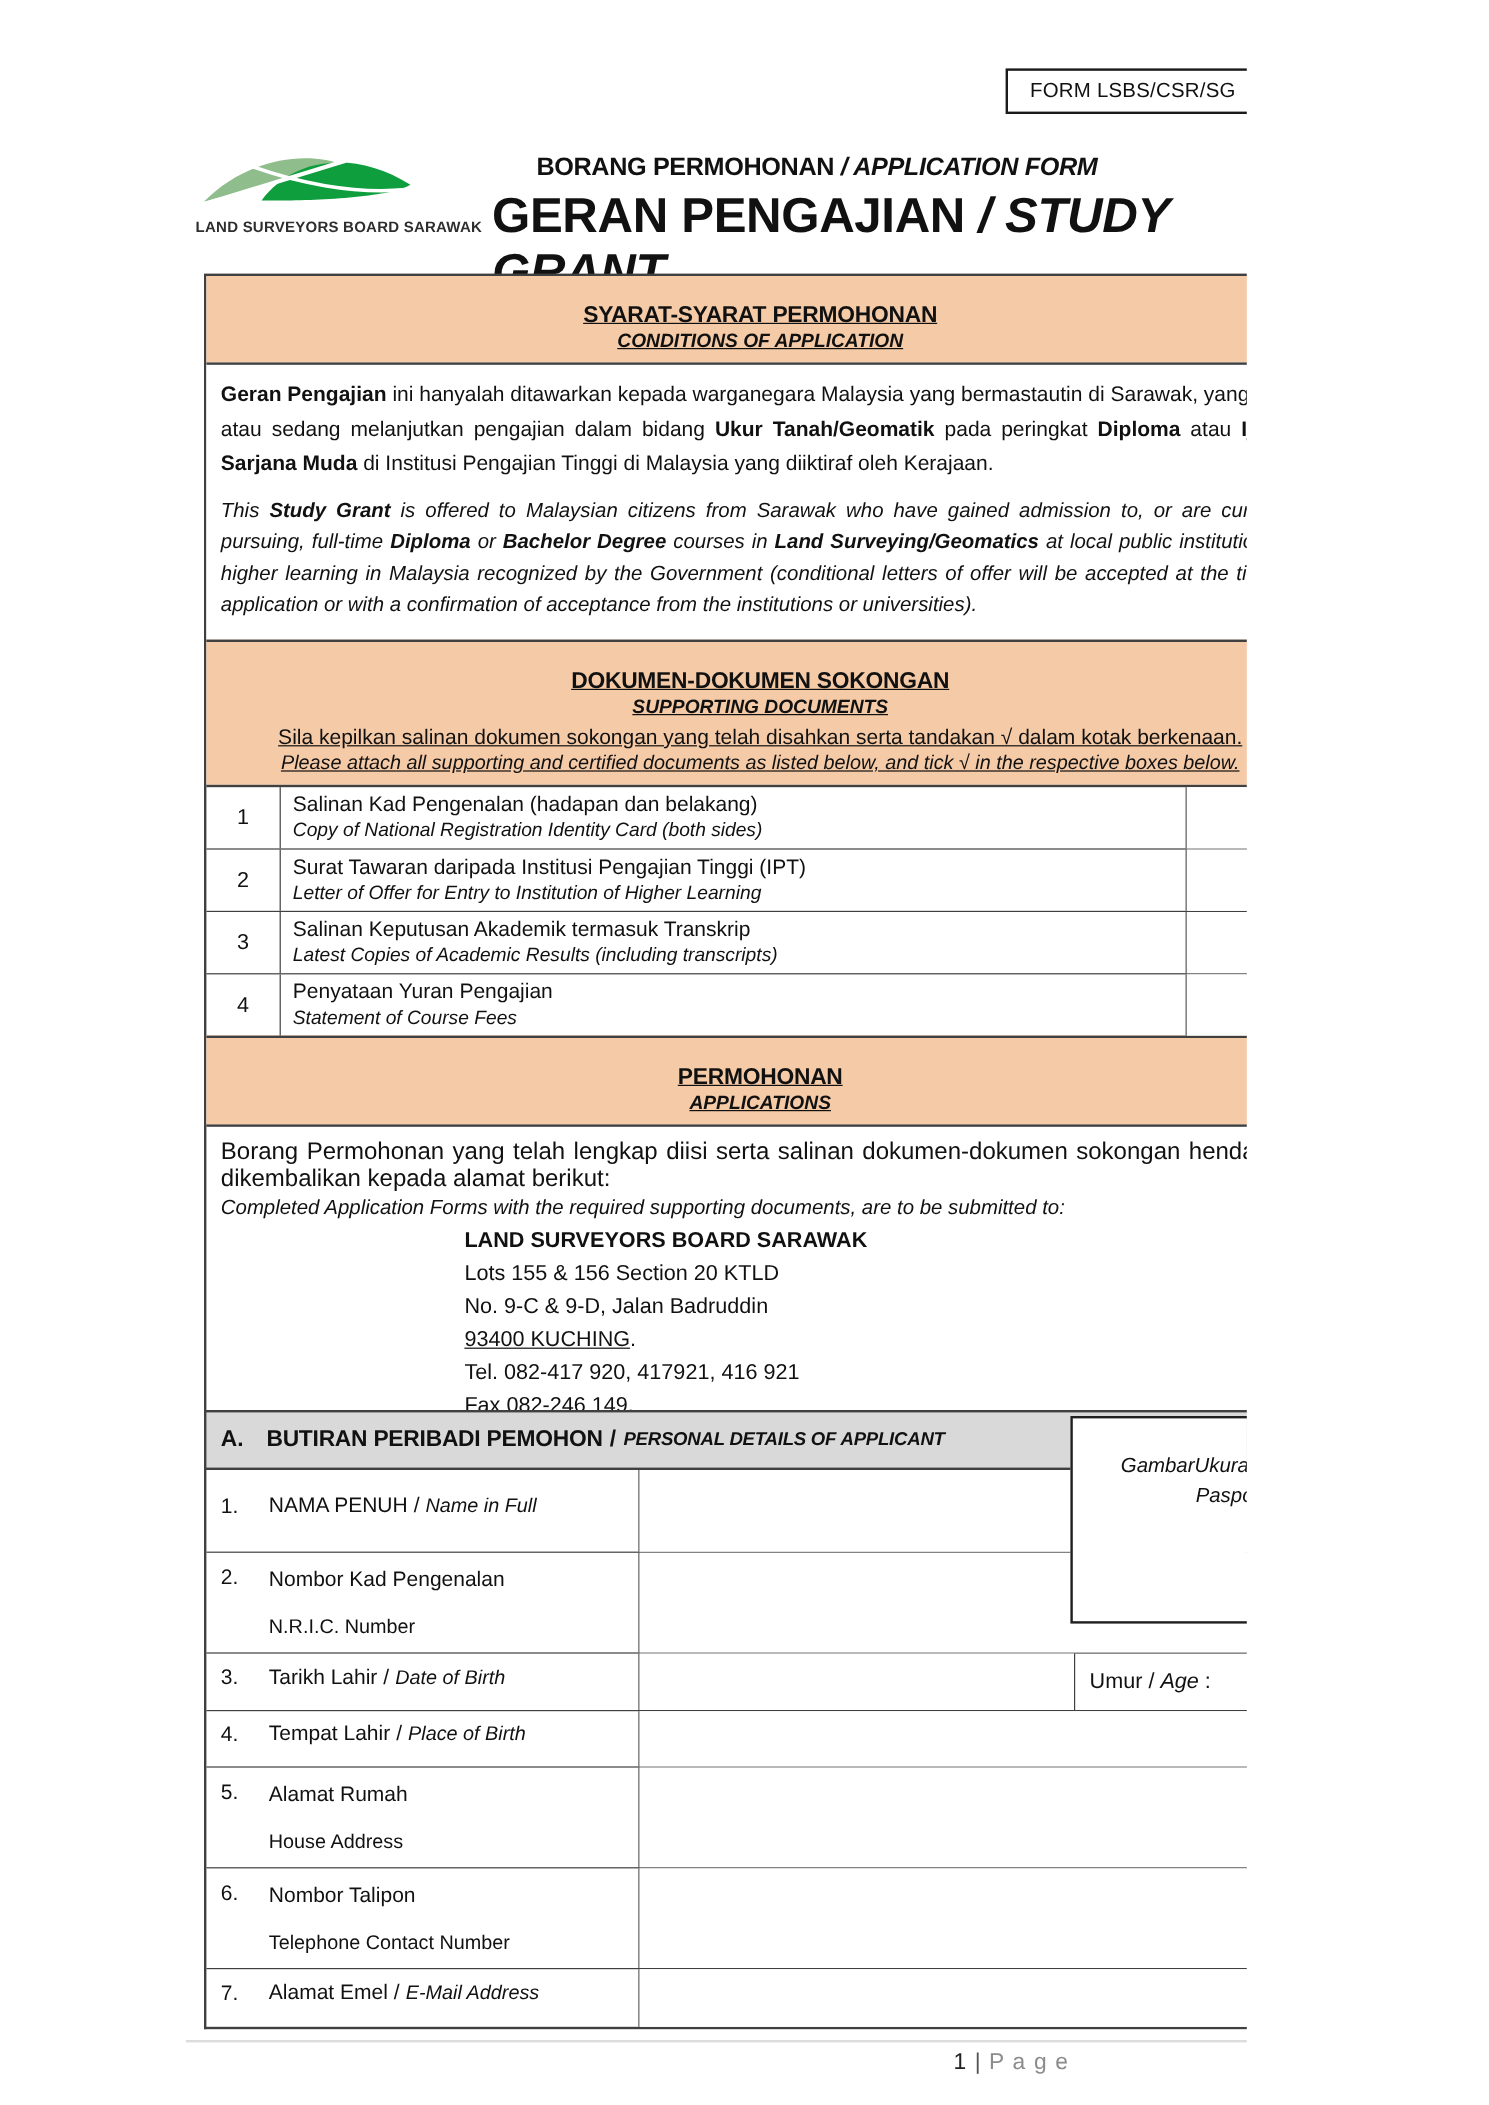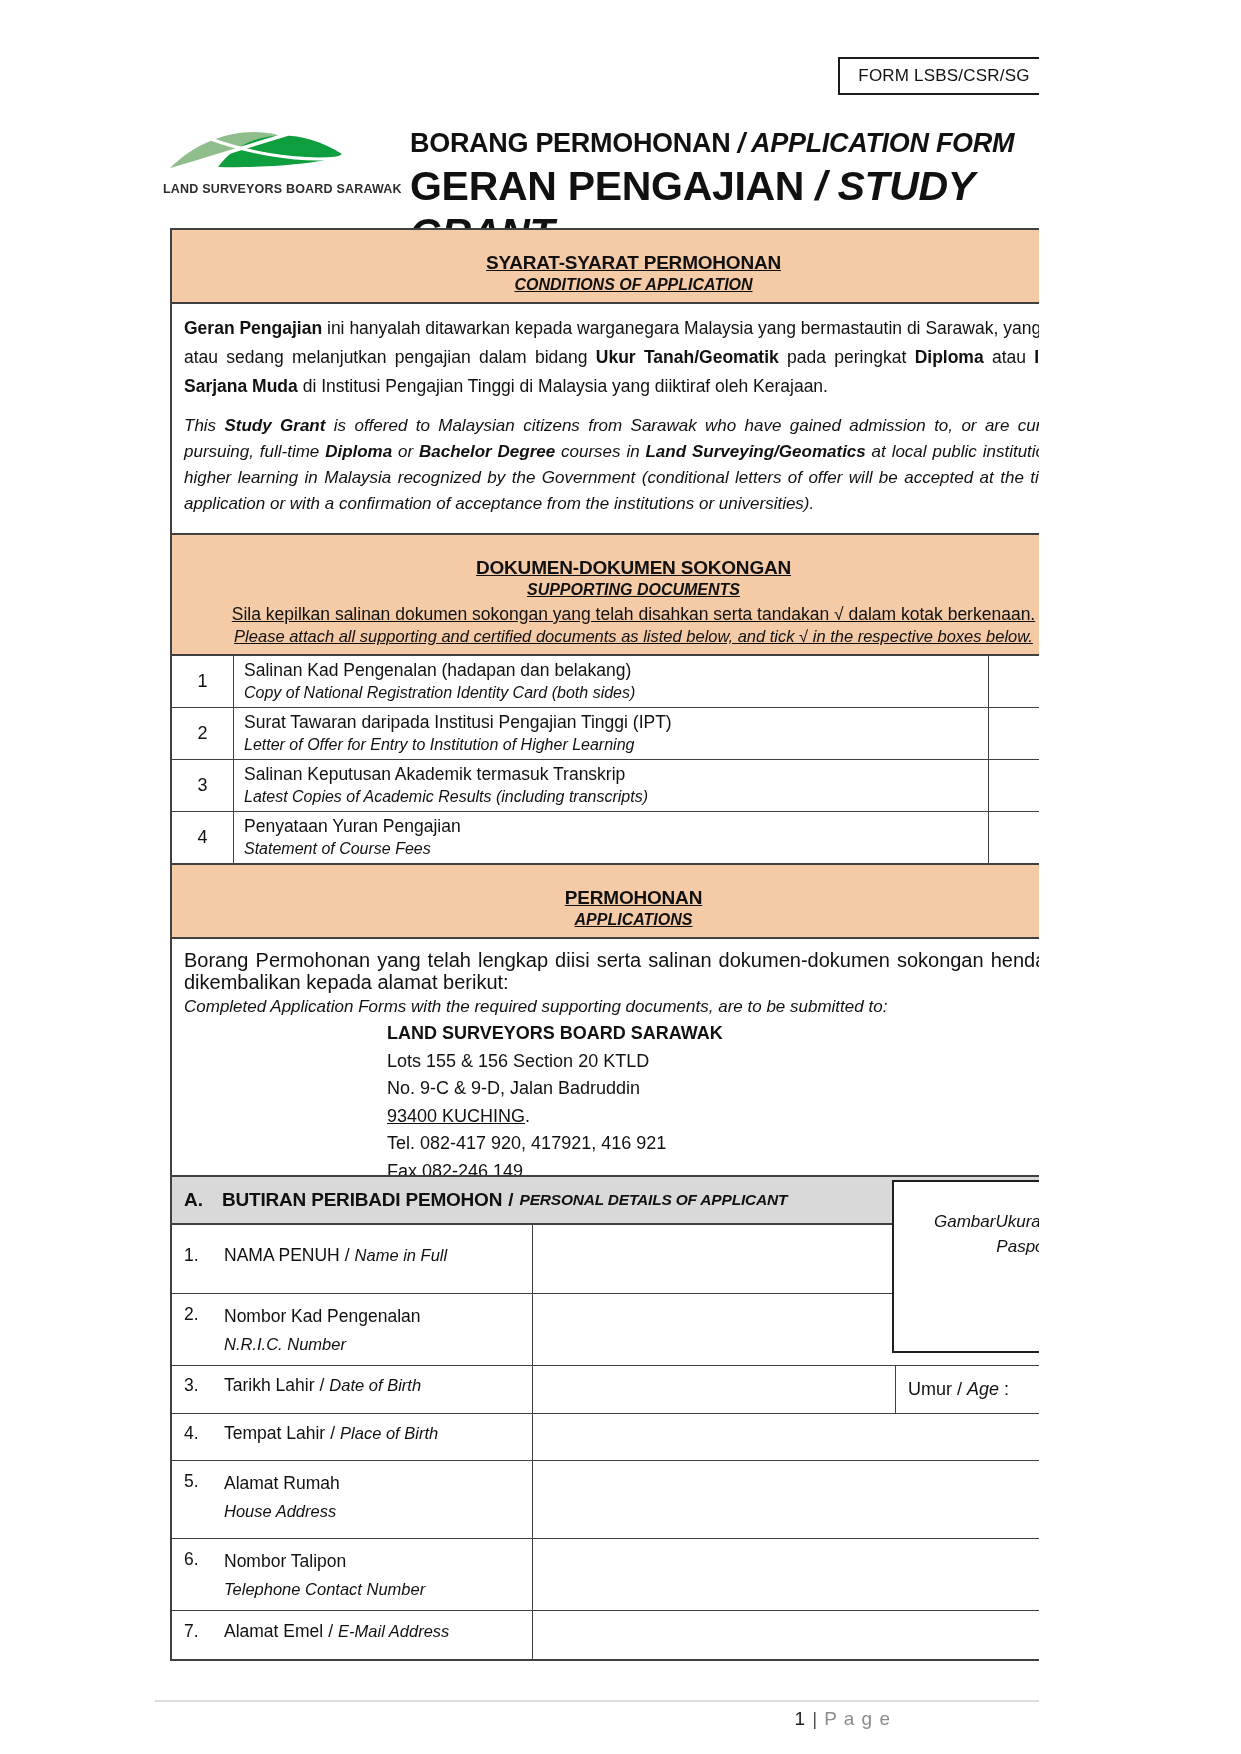--- a/index.html
+++ b/index.html
@@ -10,21 +10,21 @@
   .form-code { position:absolute; top:57px; left:838px; width:208px; height:34px;
     border:2px solid #1a1a1a; display:flex; align-items:center; justify-content:center;
     font-size:17px; letter-spacing:0.2px; }
 
   
   .logo-wrap { position:absolute; left:163px; top:118px; width:185px; text-align:center; }
   .logo-art { display:block; margin:0 auto; }
   .logo-text { font-size:12.5px; font-weight:700; color:#2e2e2e; letter-spacing:0.2px; margin-top:2px; white-space:nowrap; }
 
   .titles { position:absolute; left:410px; top:128px; }
-  .title-line1 { font-size:27px; font-weight:700; letter-spacing:-0.3px; }
+  .title-line1 { font-size:21px; font-weight:700; letter-spacing:-0.3px;margin-left:37px; }
   .title-line2 { font-size:41px; font-weight:700; letter-spacing:-0.3px; margin-top:4px; }
   .title-italic { font-style:italic; }
 
   
   .main-box { position:absolute; left:170px; top:228px; width:927px; box-sizing:border-box;
     border:2px solid #404040; }
   .peach { background:#F5CAA7; text-align:center; padding:22px 10px 8px;text-decoration:underline; }
   .peach + .white-sec { border-top:2px solid #404040; }
   .b { font-weight:700; }
   .t1 { font-weight:700; font-size:19px; letter-spacing:-0.2px; }
@@ -69,21 +69,21 @@
   .a-row { display:grid; grid-template-columns:361px 1fr; box-sizing:border-box; }
   .a-row + .a-row { border-top:1.5px solid #404040; }
   .a-row-3 { grid-template-columns:361px 362px 1fr; }
   .h68{min-height:68px;} .h56{min-height:56px;} .h48{min-height:48px;} .h47{min-height:47px;}
   .h78{min-height:78px;} .h49{min-height:49px;}
   .a-label { display:flex; padding:10px 8px 8px 12px; border-right:1.5px solid #404040; box-sizing:border-box; }
   .a-num { width:40px; flex:0 0 40px; font-size:17.5px; }
   .a-text { font-size:17.5px; line-height:25px; }
   .a-ms { }
   .a-en-inline { font-style:italic; font-size:16.5px; }
-  .a-en-line { font-style:italic; font-size:16.5px; display:block; margin-top:3px; }
+  .a-en-line { font-size:16.5px; display:block; margin-top:15px; }
   .slash { margin:0 5px; }
   .a-input { background:#fff; }
   .age-cell { border-left:1.5px solid #404040; display:flex; align-items:center; padding-left:12px;
     font-size:18px; }
   .age-en { font-style:italic; margin:0 5px 0 0; }
 
   
   .photo-box { position:absolute; left:722px; top:5px; width:205px; height:173px; box-sizing:border-box;
     background:#fff; border:2px solid #1f1f1f; z-index:6; display:flex; flex-direction:row;
     justify-content:flex-start; padding-top:28px; text-align:center;padding-left:40px; }

